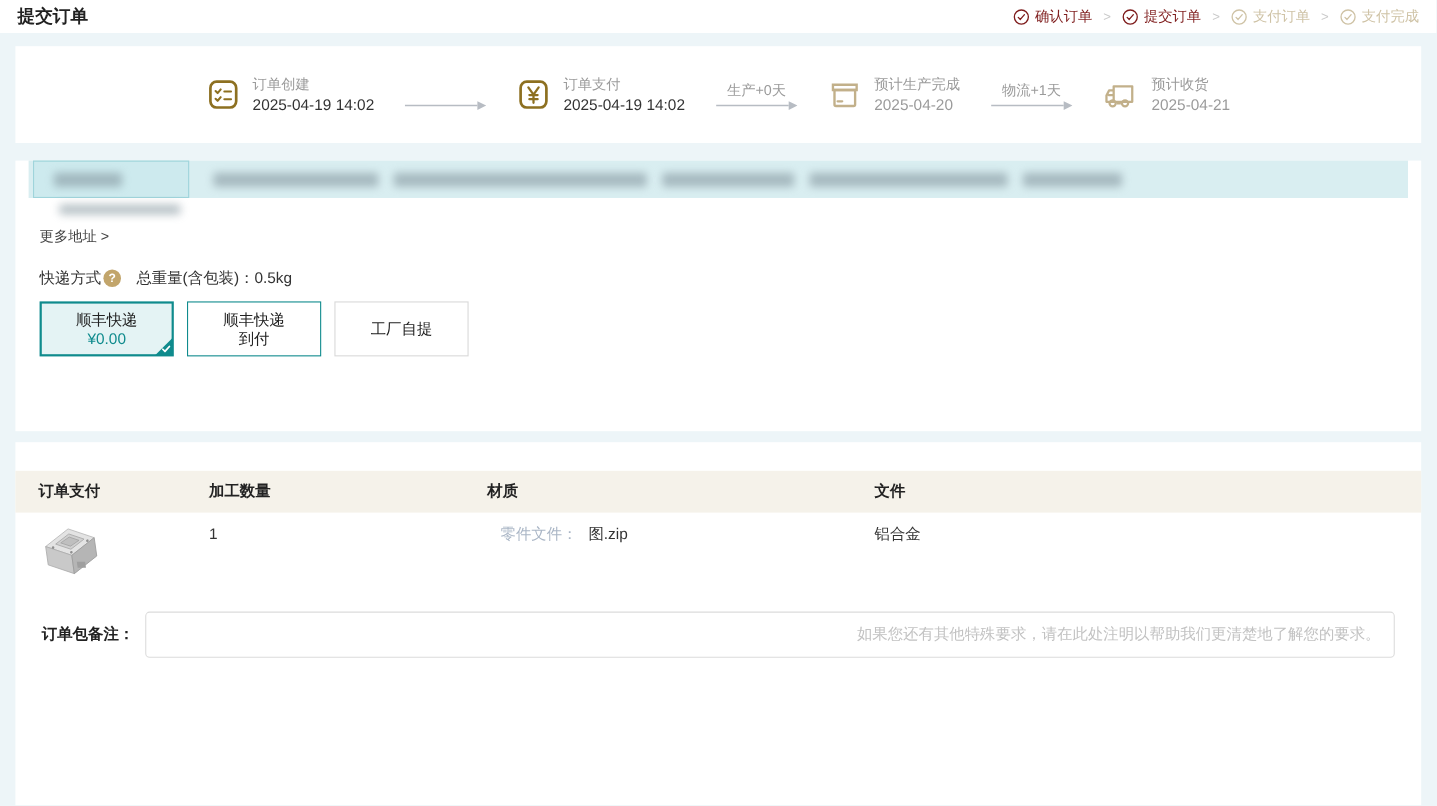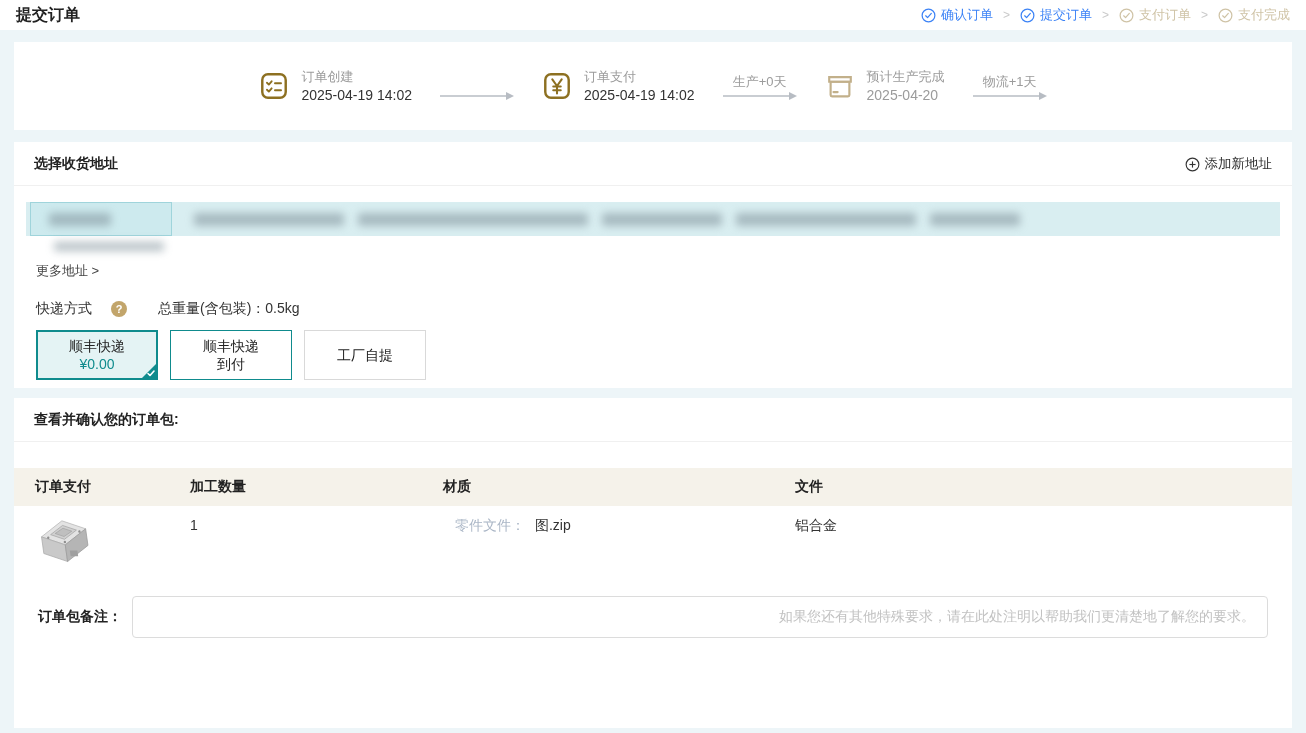--- a/index.html
+++ b/index.html
@@ -10,21 +10,21 @@
     color:#333;
     font-size:14px;
   }
   .topbar {
     height:30px; background:#fff; display:flex; align-items:center;
     justify-content:space-between; padding:4px 16px;gap:23px;
   }
   .page-title { font-size:16px; font-weight:bold; color:#222; }
   .steps { display:flex; align-items:center; gap:10px; font-size:13px; }
   .step { display:flex; align-items:center; gap:5px; cursor:pointer; }
-  .step.active { color:#3b82f6;justify-content:center; }
+  .step.active { color:#7f1d1d;justify-content:center; }
   .step.inactive { color:#cfc3a6; }
   .step svg { display:block; }
   .step-sep { color:#c9c9c9; font-size:12px; }
 
   .card { background:#fff; margin:12px 14px 0; }
   
   .timeline-card { height:88px; display:flex; align-items:center; justify-content:center; }
   .timeline { display:flex; align-items:center; gap:28px; }
   .t-item { display:flex; align-items:center; gap:12px; }
   .t-item .t-icon { display:block; }
@@ -52,21 +52,21 @@
     display:flex; align-items:center; position:relative;
   }
   .addr-name-box {
     width:142px; height:34px; margin-left:4px; background:#cdeaee;
     border:1px solid #9fd4db; display:flex; align-items:center; padding-left:18px;
   }
   .blurbar { background:#7d8f98; opacity:.55; border-radius:2px; filter:blur(4px); height:13px; display:inline-block; }
   .addr-detail { display:flex; gap:14px; margin-left:22px; align-items:center; }
   .under-smudge { margin:2px 0 0 40px; }
   .more-addr { margin:8px 0 0 22px; font-size:13px; color:#444; cursor:pointer; display:inline-block; }
-  .ship-row { margin:20px 0 0 22px; display:flex; align-items:center; gap:19px; font-size:14px; }
+  .ship-row { margin:20px 0 0 22px; display:flex; align-items:center; gap:2px; font-size:14px; }
   .ship-label { color:#333; }
   .help-icon {
     width:16px; height:16px; border-radius:50%; background:#c2a56b; color:#fff;
     font-size:11px; font-weight:bold; display:inline-flex; align-items:center; justify-content:center;
     cursor:pointer;
   }
   .weight { margin-left:12px; color:#333; }
   .opts { display:flex; gap:12px; margin:12px 0 0 22px; }
   .opt {
     width:122px; height:50px; border:1px solid #d9d9d9; background:#fff;
@@ -201,35 +201,38 @@
         <div class="t-date">2025-04-20</div>
       </div>
     </div>
     <div class="t-arrow">
       <div class="a-label">物流+1天</div>
       <svg width="74" height="10" viewBox="0 0 74 10">
           <line x1="0" y1="5" x2="66" y2="5" stroke="#b7bcc3" stroke-width="1.4"></line>
           <polygon points="66,1 74,5 66,9" fill="#b7bcc3"></polygon>
         </svg>
     </div>
+    <div class="t-item future">
+      <svg class="t-icon" width="32" height="30" viewBox="0 0 34 32">
+        <path d="M10 8h18v15H10z" fill="none" stroke="currentColor" stroke-width="2.2" stroke-linejoin="round"></path>
+        <path d="M10 12H5.5L3 17v6h7" fill="none" stroke="currentColor" stroke-width="2.2" stroke-linejoin="round"></path>
+        <path d="M5 16.5h4" stroke="currentColor" stroke-width="2" stroke-linecap="round"></path>
+        <circle cx="9" cy="24.5" r="3" fill="none" stroke="currentColor" stroke-width="2.2"></circle>
+        <circle cx="21" cy="24.5" r="3" fill="none" stroke="currentColor" stroke-width="2.2"></circle>
+        <line x1="13" y1="24.5" x2="17" y2="24.5" stroke="currentColor" stroke-width="2.2"></line>
+      </svg>
+      <div>
+        <div class="t-title">预计收货</div>
+        <div class="t-date">2025-04-21</div>
+      </div>
+    </div>
   </div>
 </div>
 
 <div class="card addr-card">
-  <div class="sec-head">
-    <div class="sec-title">选择收货地址</div>
-    <div class="add-addr">
-      <svg width="15" height="15" viewBox="0 0 16 16">
-          <circle cx="8" cy="8" r="6.8" fill="none" stroke="#333" stroke-width="1.2"></circle>
-          <line x1="8" y1="4.7" x2="8" y2="11.3" stroke="#333" stroke-width="1.2"></line>
-          <line x1="4.7" y1="8" x2="11.3" y2="8" stroke="#333" stroke-width="1.2"></line>
-        </svg>
-      <span>添加新地址</span>
-    </div>
-  </div>
 
   <div class="addr-row">
     <div class="addr-name-box">
       <span class="blurbar" style="width:62px"></span>
     </div>
     <div class="addr-detail">
       <span class="blurbar" style="width:150px"></span>
       <span class="blurbar" style="width:230px"></span>
       <span class="blurbar" style="width:120px"></span>
       <span class="blurbar" style="width:180px"></span>
@@ -258,23 +261,20 @@
       <div class="l1">顺丰快递</div>
       <div class="l2">到付</div>
     </div>
     <div class="opt">
       <div class="l1">工厂自提</div>
     </div>
   </div>
 </div>
 
 <div class="card pkg-card">
-  <div class="sec-head">
-    <div class="sec-title">查看并确认您的订单包:</div>
-  </div>
   <div class="pkg-gap"></div>
 
   <div class="grid4 thead">
     <div class="th">订单支付</div>
     <div class="th">加工数量</div>
     <div class="th">材质</div>
     <div class="th">文件</div>
   </div>
 
 

